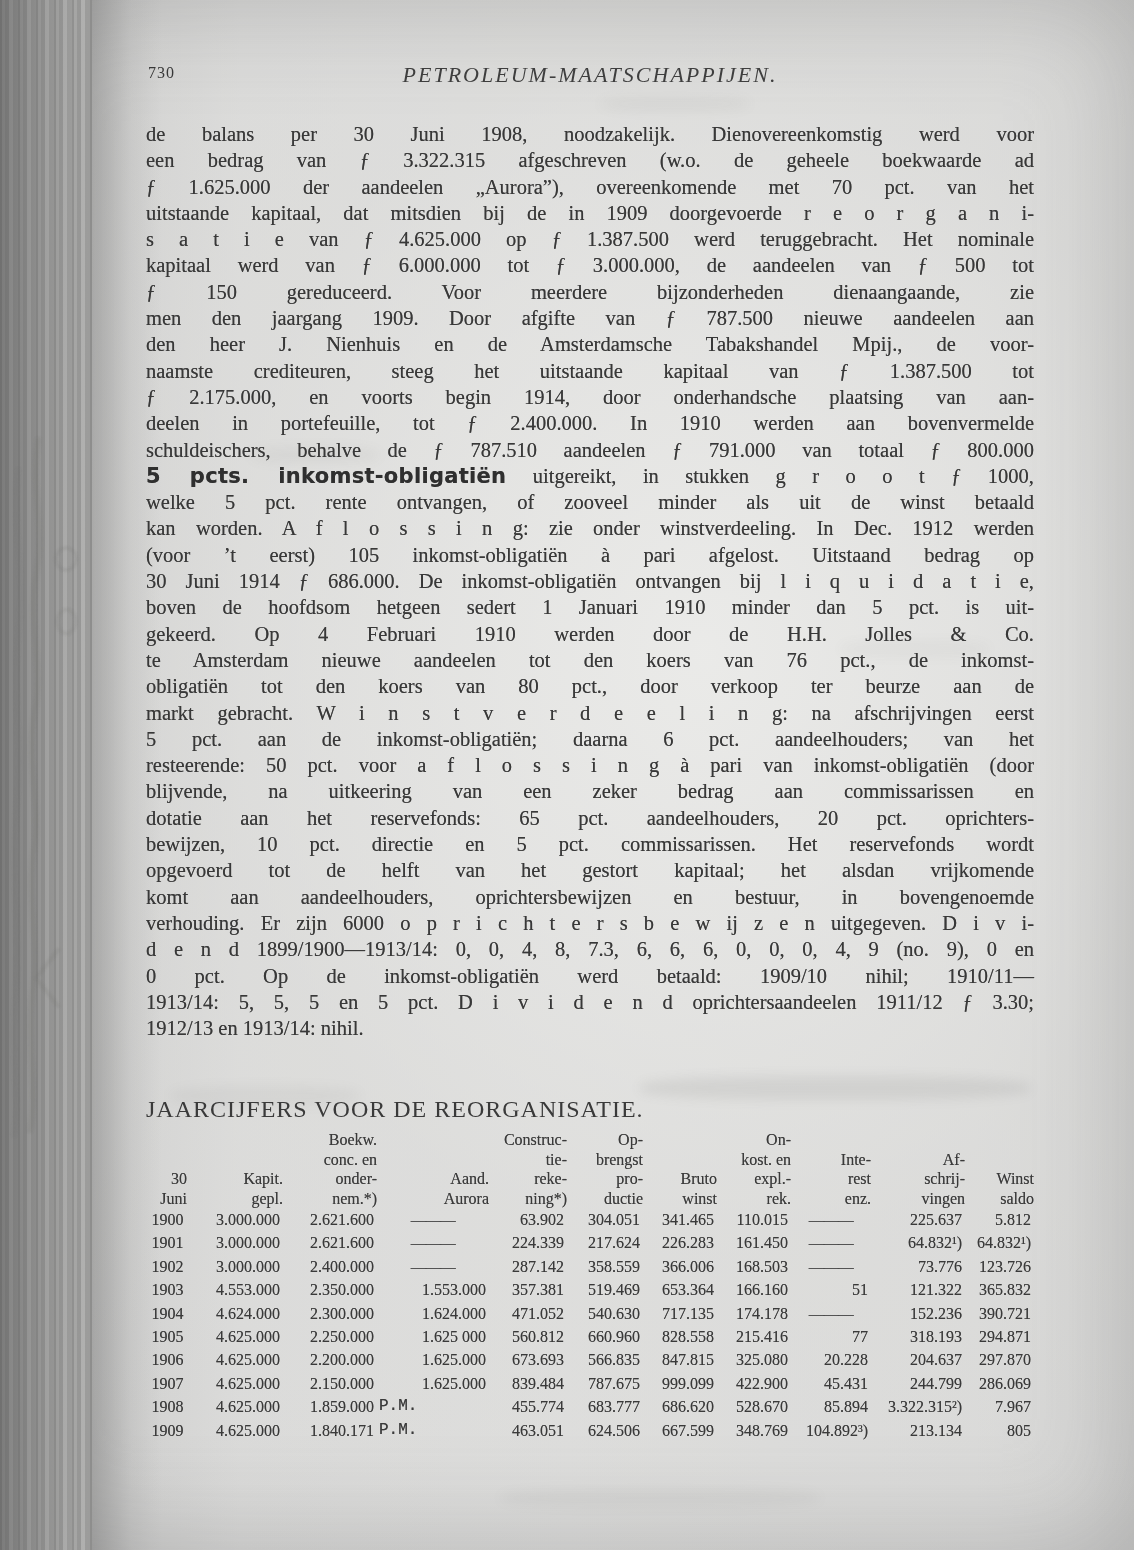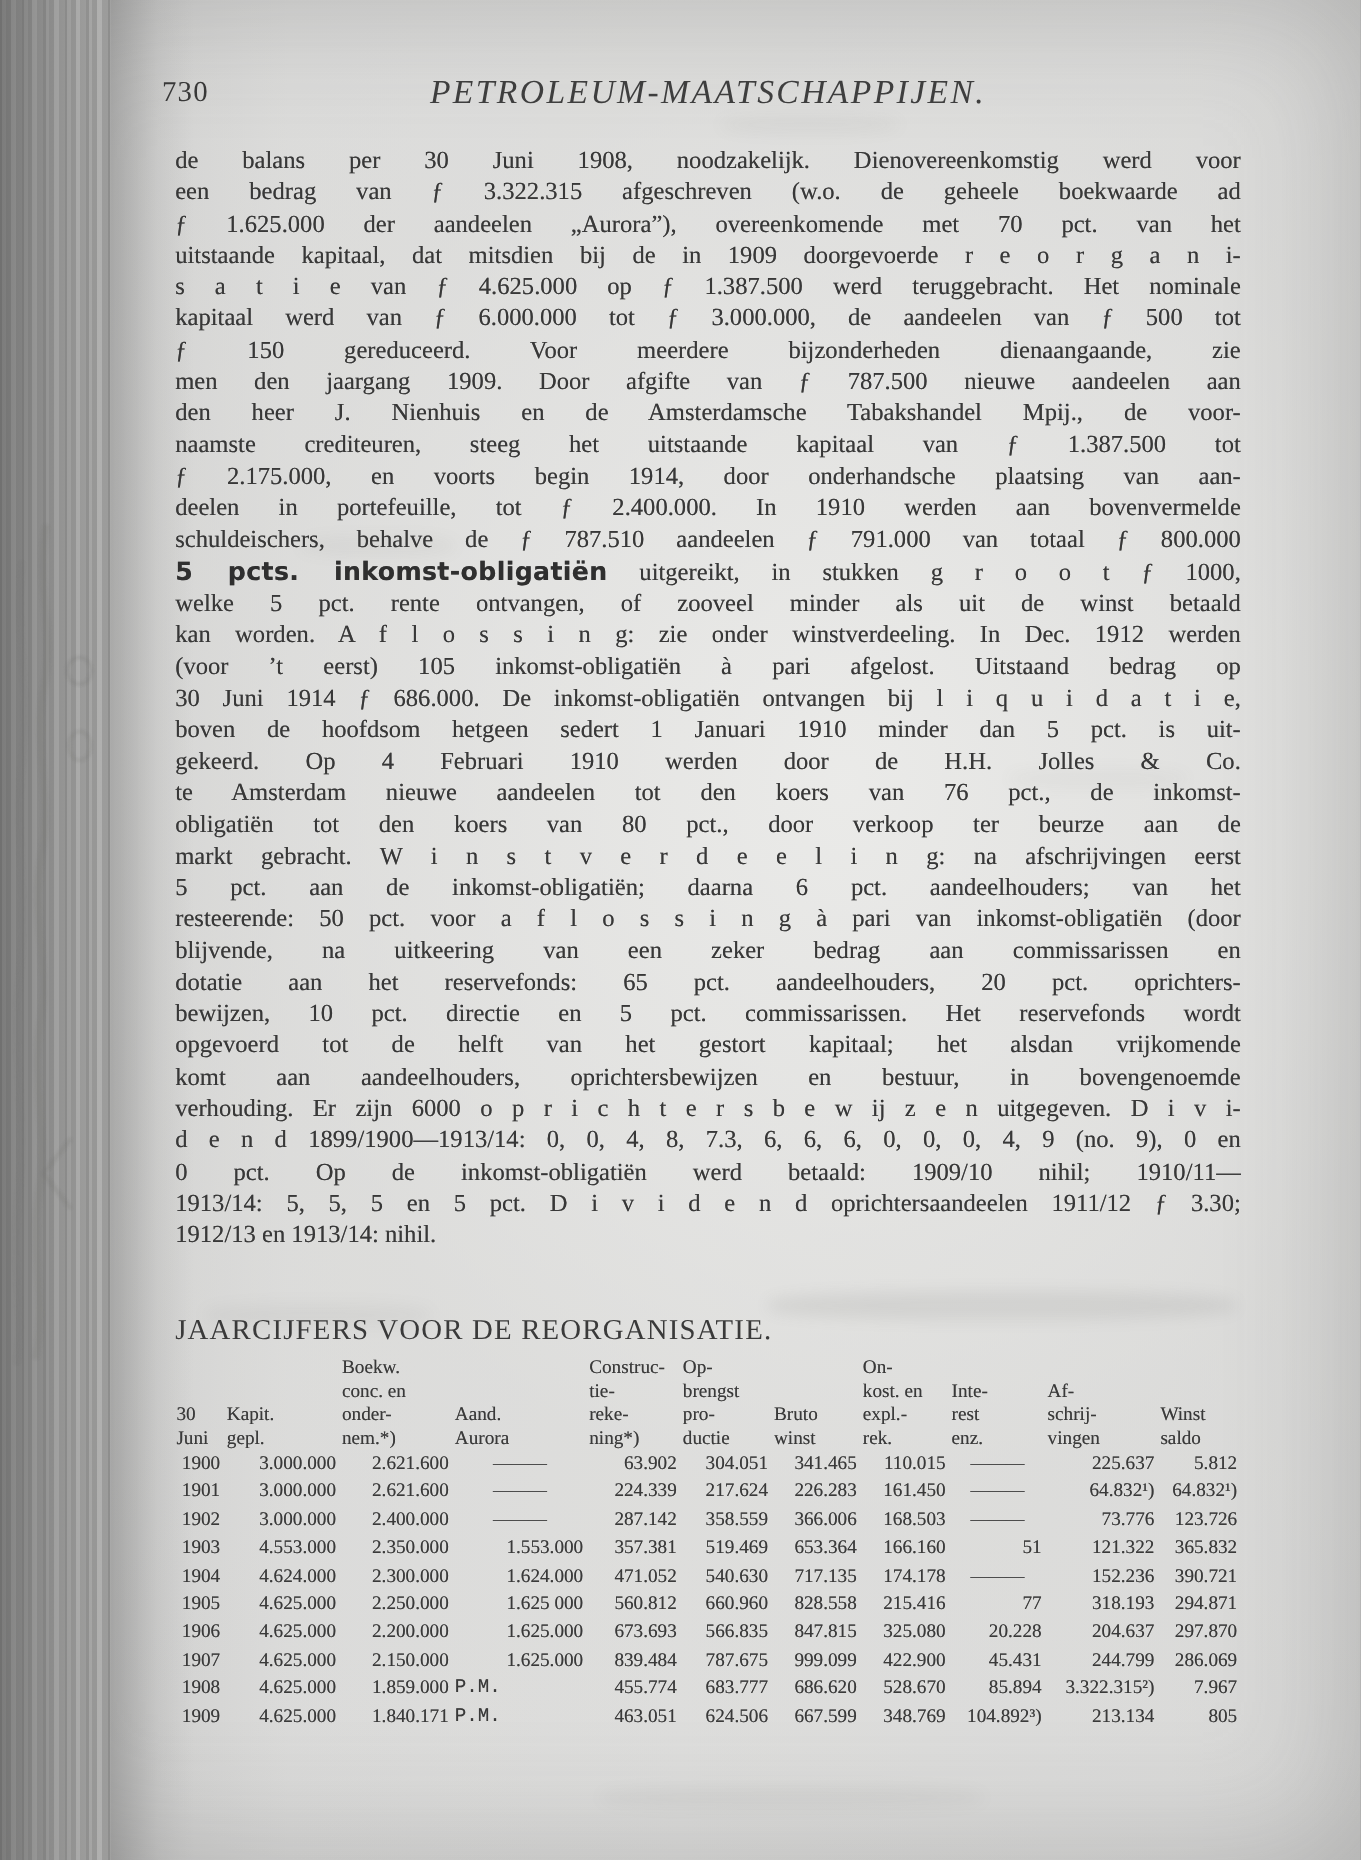--- a/index.html
+++ b/index.html
@@ -18,40 +18,40 @@
     background:
       linear-gradient(90deg, rgba(88,88,88,.55) 0%, rgba(120,120,120,.35) 45%, rgba(160,160,160,.15) 80%, rgba(190,190,190,0) 100%),
       repeating-linear-gradient(90deg,#8e8e8d 0px,#8e8e8d 2px,#a6a6a5 2px,#a6a6a5 5px,#969695 5px,#969695 9px,#b1b1b0 9px,#b1b1b0 13px,#9c9c9b 13px,#9c9c9b 18px);
   }
   .spine-shadow{
     position:absolute;left:92px;top:0;width:70px;height:100%;
     background:linear-gradient(90deg, rgba(110,110,110,.38), rgba(150,150,150,.16) 55%, rgba(180,180,180,0) 100%);
   }
   .handwriting{position:absolute;left:0;top:430px;width:95px;height:720px;opacity:.6;}
   .blot{position:absolute;background:#5a5a58;filter:blur(6px);border-radius:40%;}
-  .page-num{position:absolute;left:135px;top:64px;font-size:24px;letter-spacing:1px;}
+  .page-num{position:absolute;left:148px;top:64px;font-size:16px;letter-spacing:1px;}
   .running-title{
     position:absolute;left:146px;top:62px;width:888px;text-align:center;
-    font-style:italic;font-size:28px;letter-spacing:2px;color:#3e3e3e;
+    font-style:italic;font-size:22px;letter-spacing:2px;color:#3e3e3e;
   }
   .body-text{position:absolute;left:146px;top:121px;width:888px;font-size:20.5px;line-height:26.3px;}
   .bline{text-align:justify;text-align-last:justify;white-space:normal;text-shadow:0 0 .5px rgba(56,56,56,.65);}
   .bline.lastline{text-align-last:left;}
   .leadbold{
     font-family:"DejaVu Sans","Liberation Sans",sans-serif;font-weight:700;
     font-size:21px;letter-spacing:.3px;color:#2f2f2f;
   }
   .table-title{
     position:absolute;left:146px;top:1096px;width:888px;text-align:left;
     font-size:24px;letter-spacing:1px;color:#3a3a3a;
   }
   .table-wrap{position:absolute;left:146px;top:1130px;width:889px;}
   table.fin{border-collapse:collapse;table-layout:fixed;width:889px;font-size:16px;color:#3a3a3a;}
   table.fin td{overflow:visible;white-space:nowrap;text-shadow:0 0 .4px rgba(56,56,56,.6);}
-  table.fin thead td{line-height:17.5px;text-align:left;}
+  table.fin thead td{line-height:17.5px;text-align:right;}
   table.fin tbody td{line-height:21.4px;text-align:right;padding-right:4px;}
   table.fin tbody td.c0{text-align:center;padding-right:0;}
   table.fin td.dash{text-align:center;letter-spacing:-1.5px;color:#4c4c4c;}
   table.fin td.pm{text-align:left;font-family:Liberation Mono, monospace;}
   .footnotes{position:absolute;left:146px;top:1422px;width:888px;font-size:17px;line-height:27px;}
   .fnote{text-shadow:0 0 .4px rgba(56,56,56,.6);}
   .fnote.fn1{text-indent:38px;text-align:justify;text-align-last:justify;}
 </style>
 </head>
 <body>

